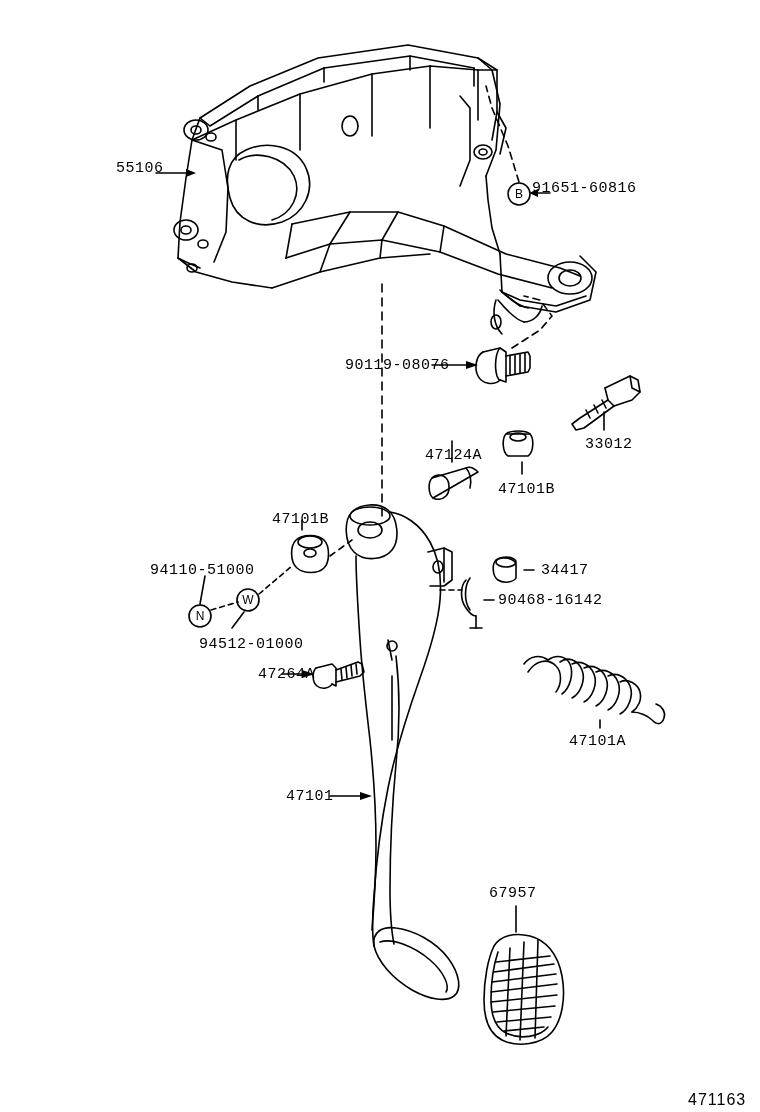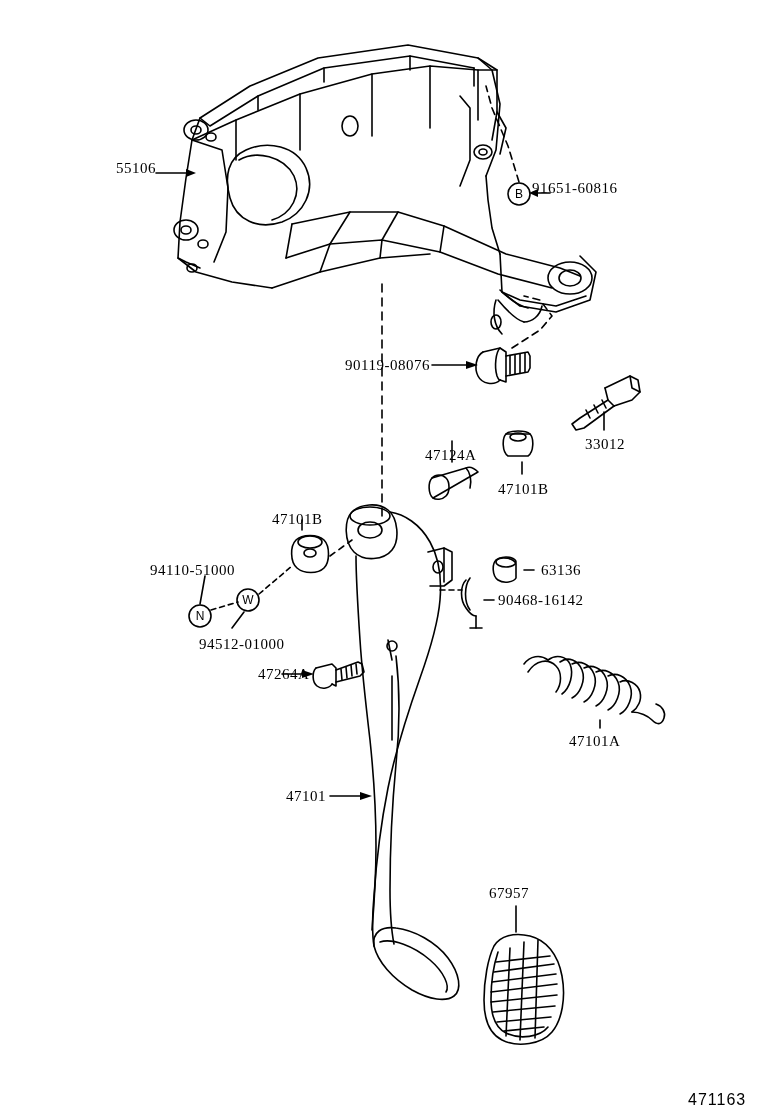--- a/index.html
+++ b/index.html
@@ -27,21 +27,21 @@
     left: 0;
     top: 0;
     width: 760px;
     height: 1112px;
   }
   .lbl {
     position: absolute;
     font-size: 15px;
     letter-spacing: 0.5px;
     white-space: nowrap;
-    font-family: Liberation Serif, serif;
+    font-family: Liberation Mono, monospace;
     color: #000;
   }
   .figno {
     position: absolute;
     font-size: 16px;
     letter-spacing: 1px;
     white-space: nowrap;
     font-family: "Liberation Sans", sans-serif;
   }
   .circ-lbl {
@@ -260,21 +260,21 @@
     </g>
   </svg>
 
   <div class="lbl" style="left:116px; top:160px;"><span>55106</span></div>
   <div class="lbl" style="left:532px; top:180px;"><span>91651-60816</span></div>
   <div class="lbl" style="left:345px; top:357px;"><span>90119-08076</span></div>
   <div class="lbl" style="left:585px; top:436px;"><span>33012</span></div>
   <div class="lbl" style="left:425px; top:447px;text-align:center;"><span>47124A</span></div>
   <div class="lbl" style="left:498px; top:481px;"><span>47101B</span></div>
   <div class="lbl" style="left:272px; top:511px;"><span>47101B</span></div>
-  <div class="lbl" style="left:541px; top:562px;"><span>63136</span></div>
+  <div class="lbl" style="left:541px; top:562px;"><span>34417</span></div>
   <div class="lbl" style="left:150px; top:562px;"><span>94110-51000</span></div>
   <div class="lbl" style="left:498px; top:592px;"><span>90468-16142</span></div>
   <div class="lbl" style="left:199px; top:636px;"><span>94512-01000</span></div>
   <div class="lbl" style="left:242px; top:666px;margin-left:16px;"><span>47264A</span></div>
   <div class="lbl" style="left:569px; top:733px;"><span>47101A</span></div>
   <div class="lbl" style="left:286px; top:788px;"><span>47101</span></div>
   <div class="lbl" style="left:489px; top:885px;"><span>67957</span></div>
 
   <div class="circ-lbl" style="left:512px; top:187px; width:14px;"><span>B</span></div>
   <div class="circ-lbl" style="left:193px; top:609px; width:14px;"><span>N</span></div>

